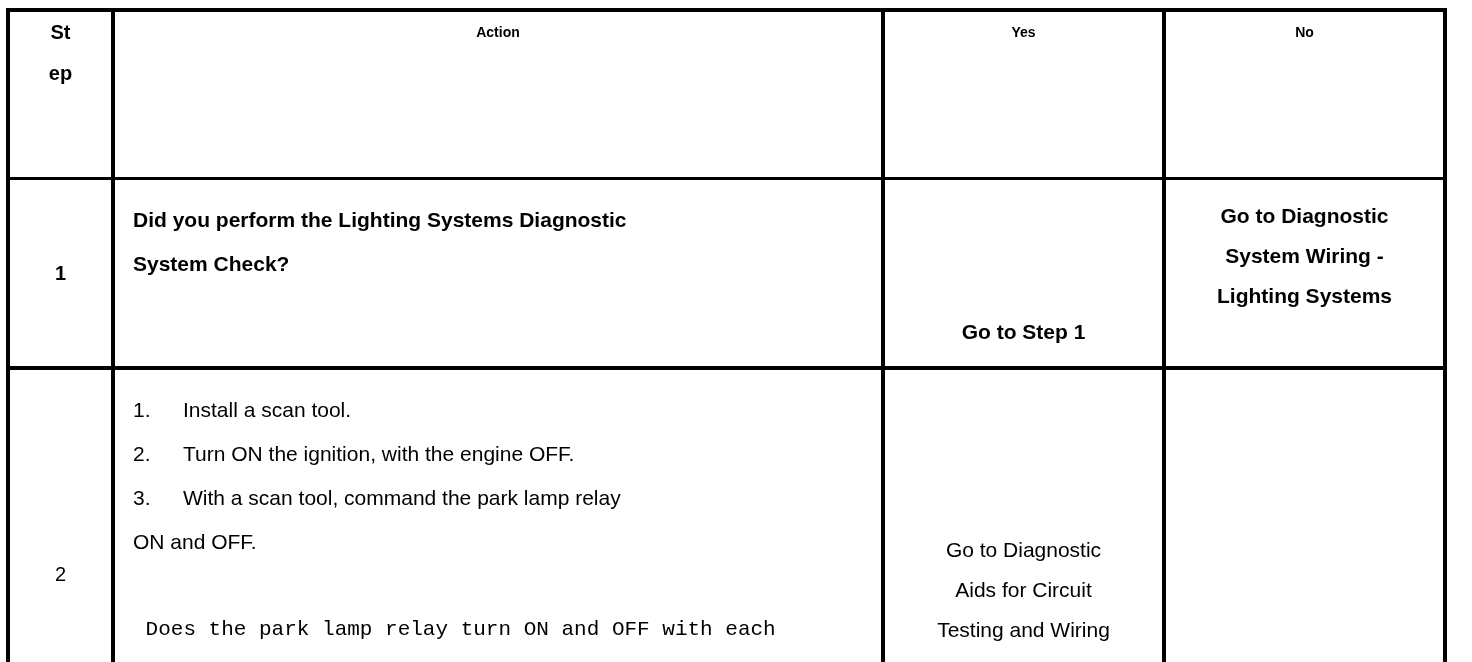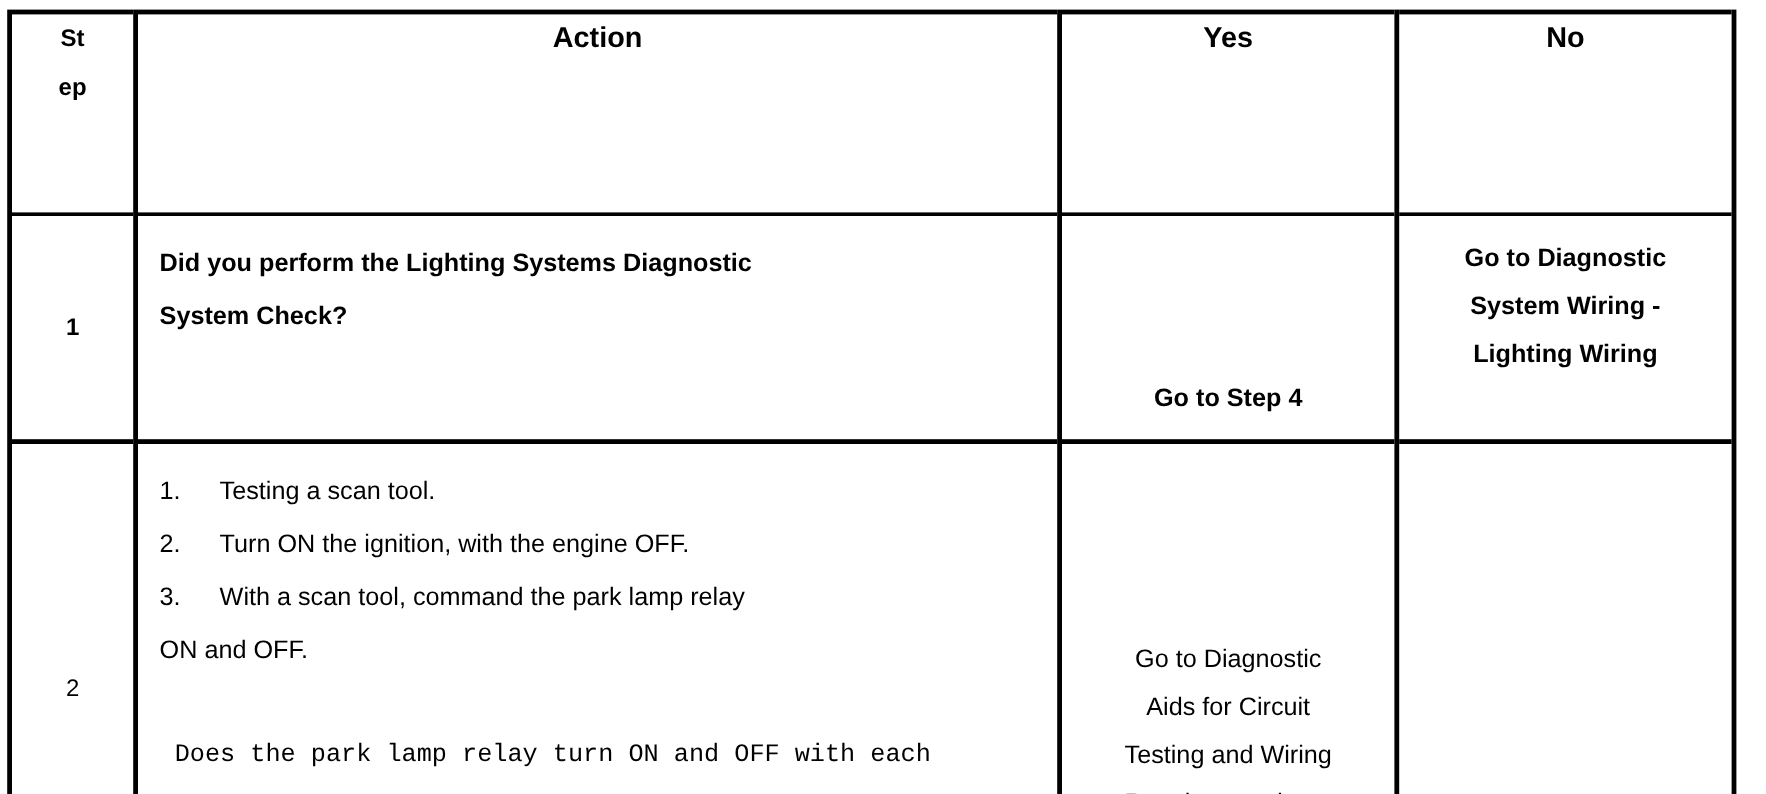--- a/index.html
+++ b/index.html
@@ -47,21 +47,21 @@
     vertical-align: top;
     padding: 0;
     background: #ffffff;
   }
 
   
   thead th {
     height: 145px;
     border-bottom: 3px solid #000000;
     font-weight: bold;
-    font-size: 24px;
+    font-size: 14px;
     line-height: 40px;
     text-align: center;
     vertical-align: bottom;
     padding-bottom: 12px;
   }
   th.h-step {
     font-size: 20px;
     line-height: 41px;
     padding-bottom: 20px;
   }
@@ -158,38 +158,38 @@
 
       <tr class="row-1">
         <td class="cell-step">1</td>
 
         <td class="cell-action">
           <span class="tline">Did you perform the Lighting Systems Diagnostic</span>
           <span class="tline">System Check?</span>
         </td>
 
         <td class="cell-yes r1-yes">
-          <span class="tline">Go to Step 4</span>
+          <span class="tline">Go to Step 1</span>
         </td>
 
         <td class="cell-no r1-no">
           <span class="tline">Go to Diagnostic</span>
           <span class="tline">System Wiring -</span>
-          <span class="tline">Lighting Wiring</span>
+          <span class="tline">Lighting Systems</span>
         </td>
       </tr>
 
       <tr class="row-2">
         <td class="cell-step">2</td>
 
         <td class="cell-action">
           <ol class="steps">
             <li>
               <span class="num">1.</span>
-              <span>Testing a scan tool.</span>
+              <span>Install a scan tool.</span>
             </li>
             <li>
               <span class="num">2.</span>
               <span>Turn ON the ignition, with the engine OFF.</span>
             </li>
             <li>
               <span class="num">3.</span>
               <span>With a scan tool, command the park lamp relay</span>
             </li>
           </ol>

